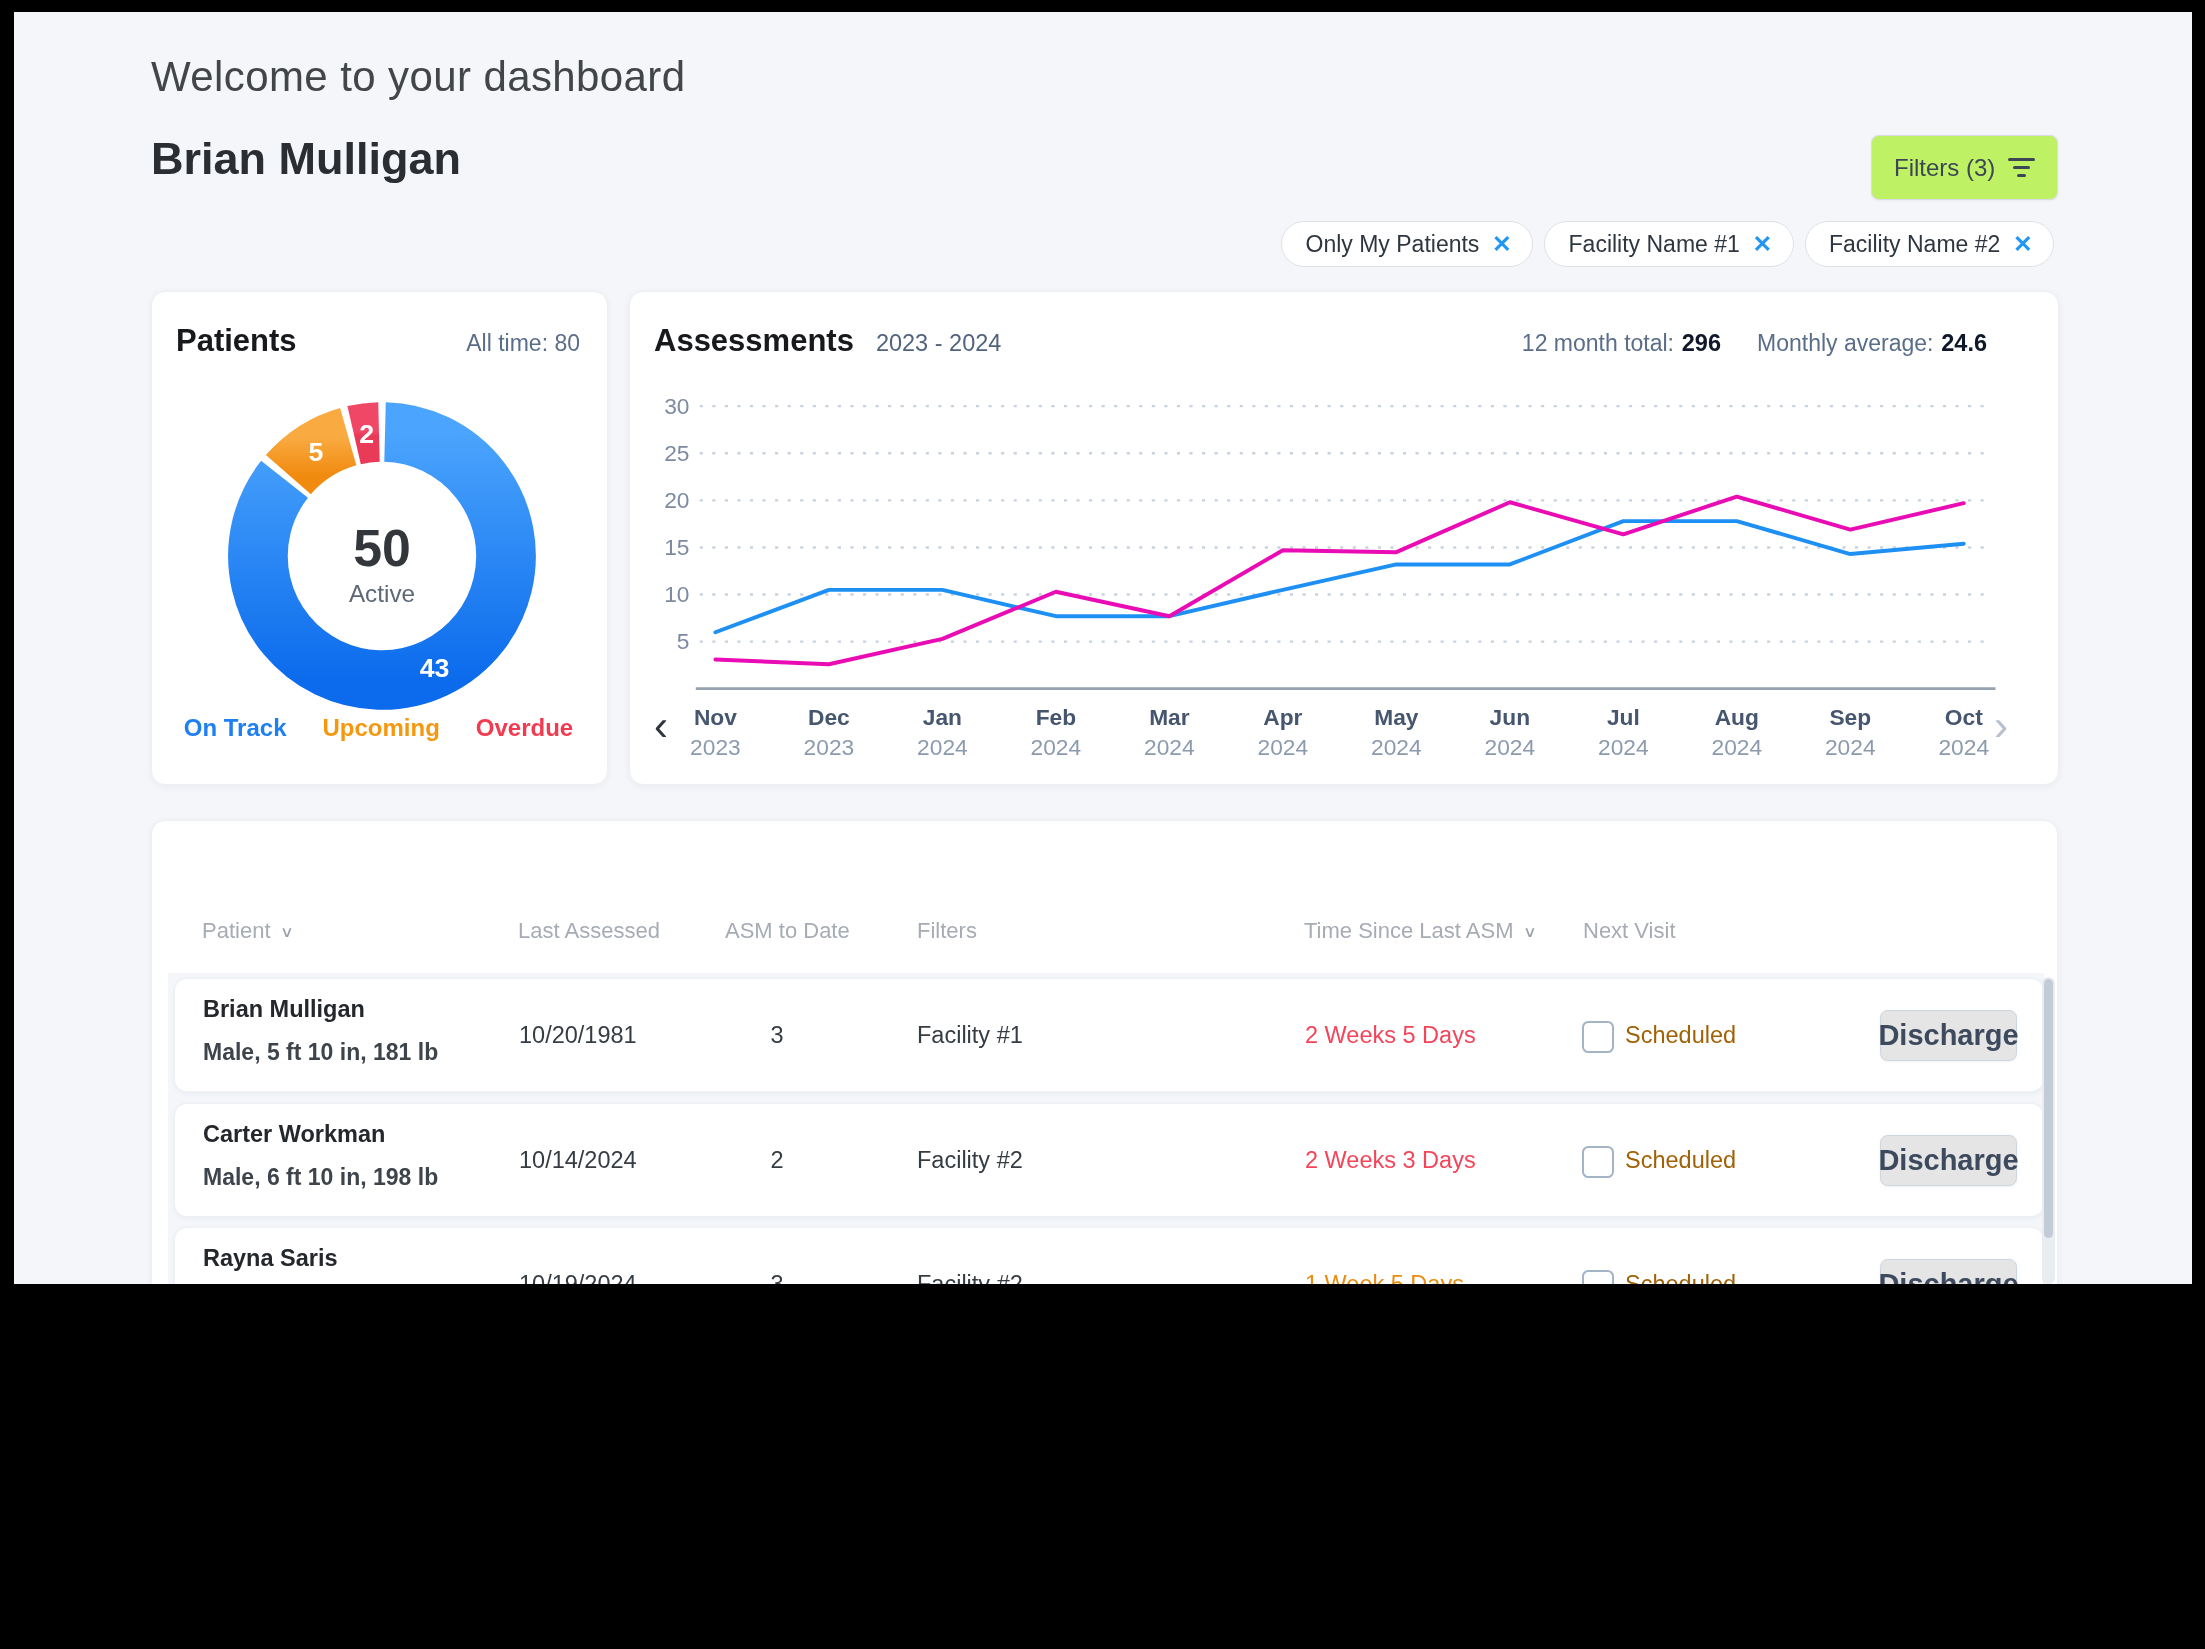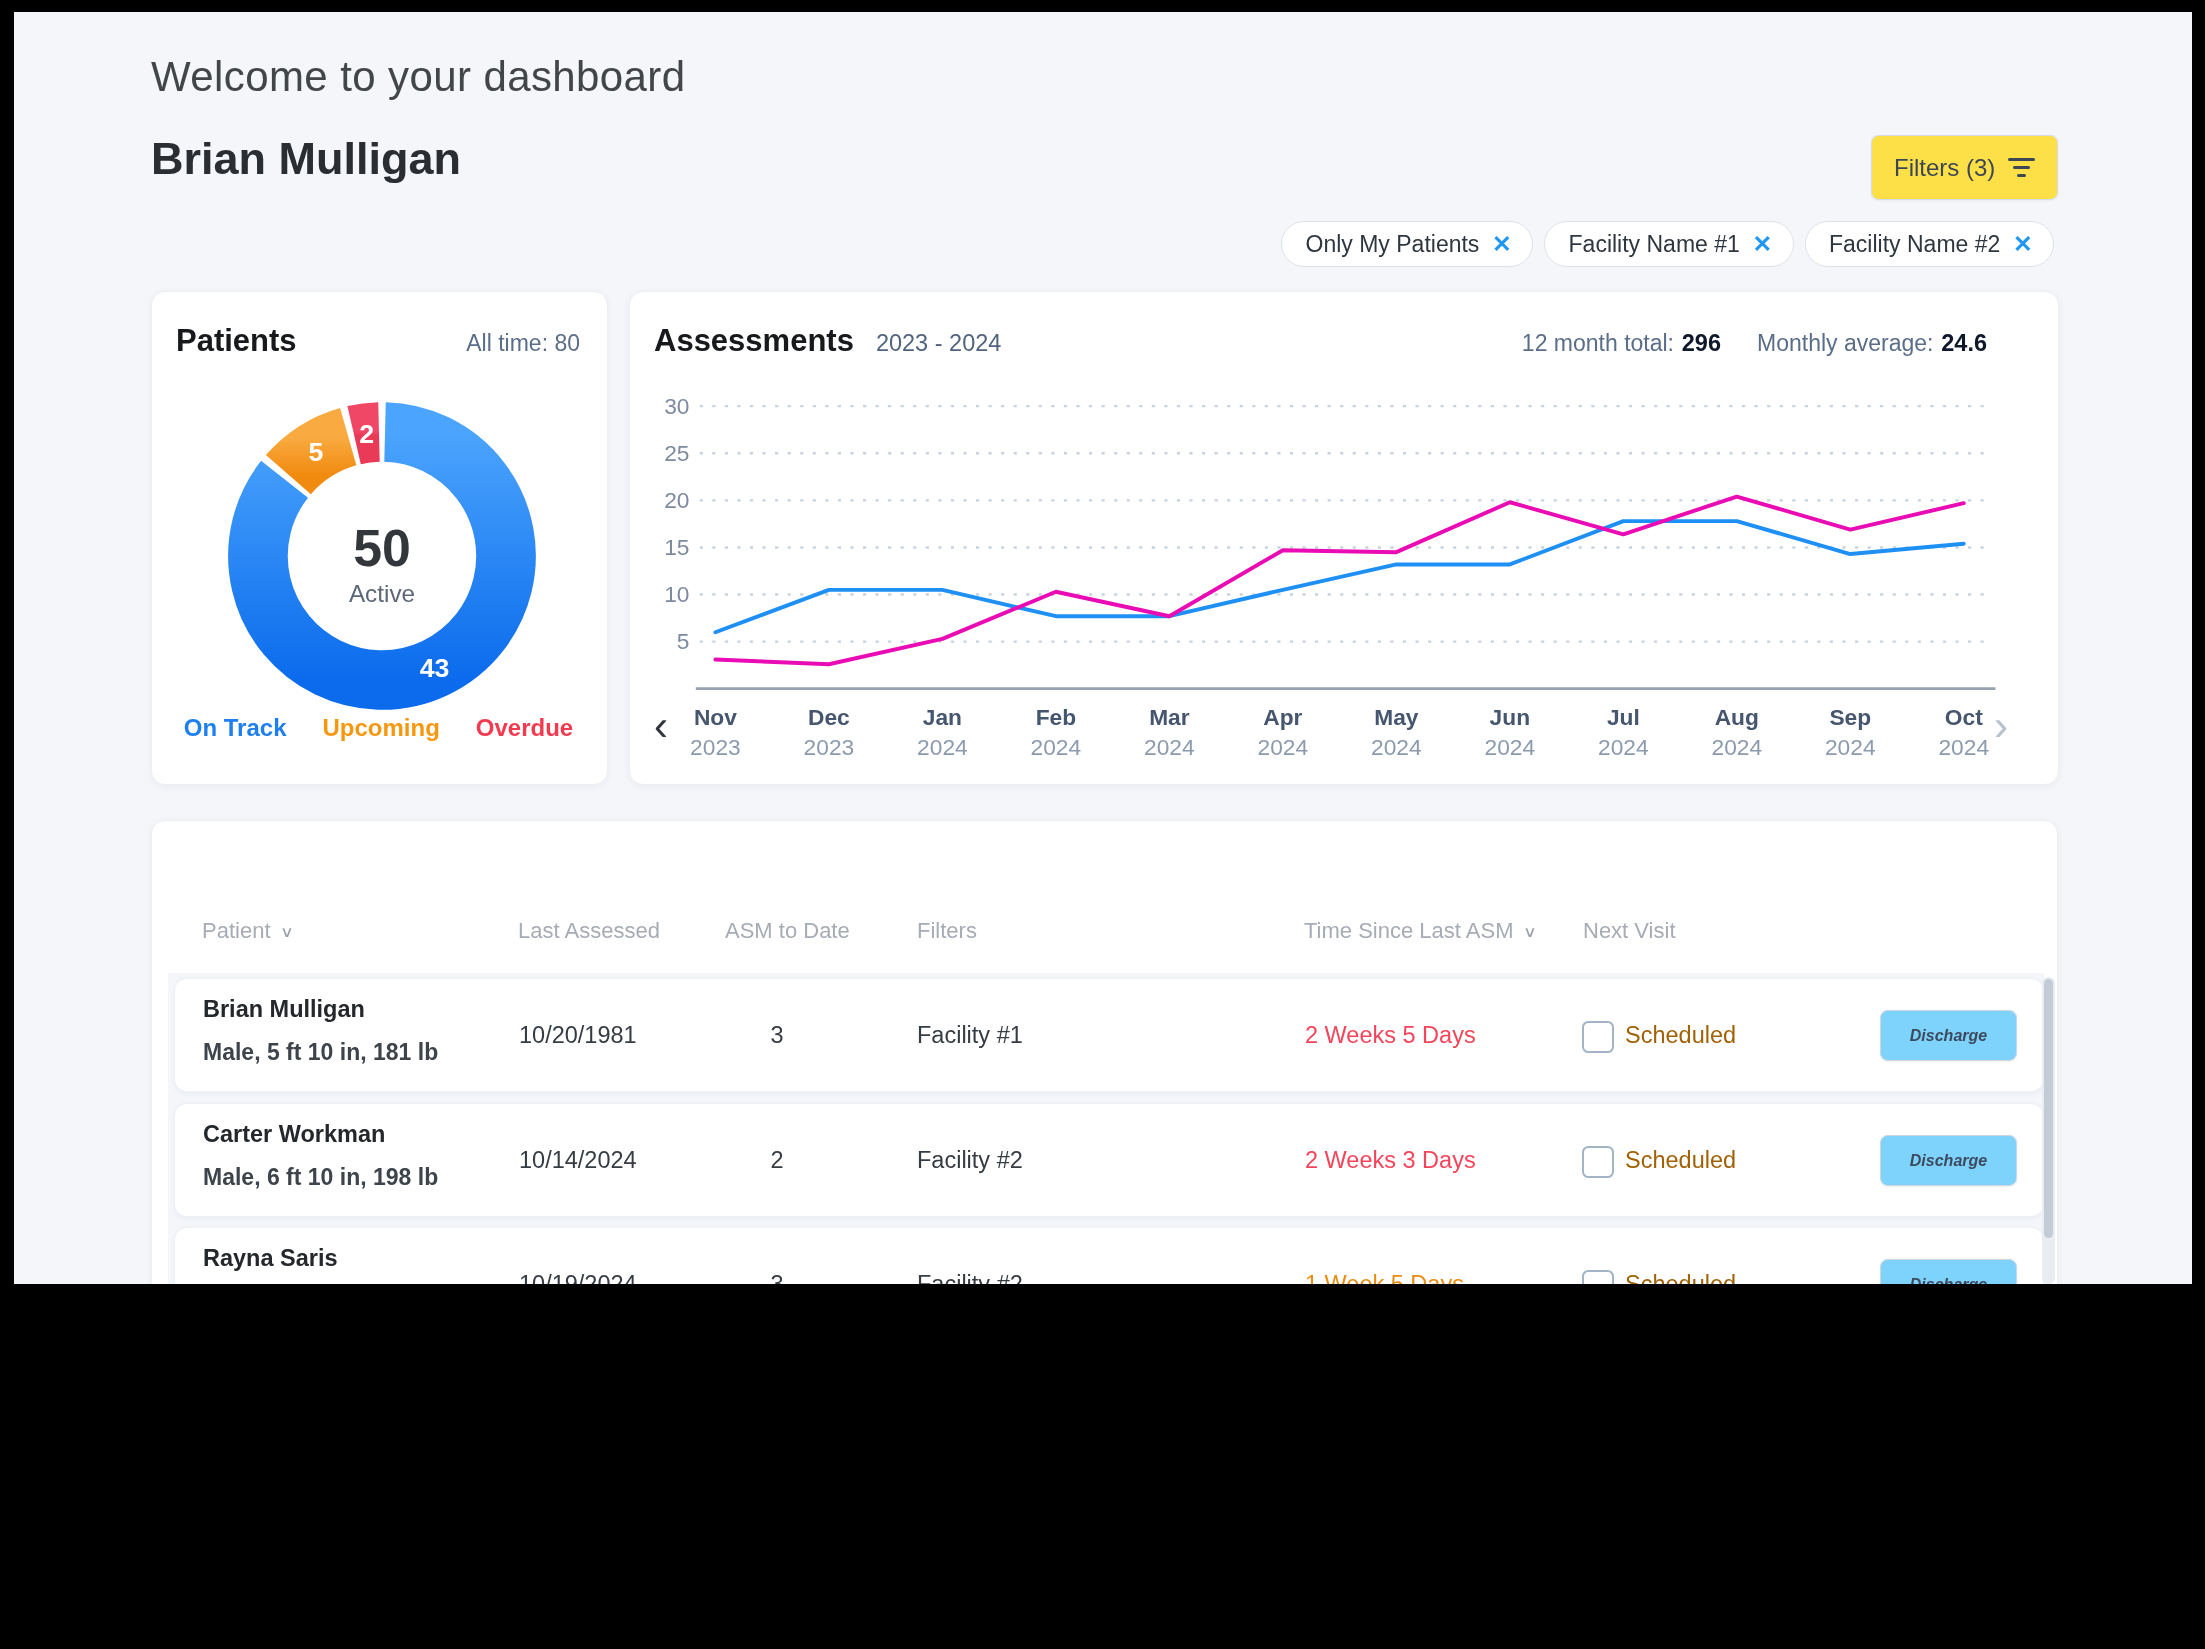--- a/index.html
+++ b/index.html
@@ -7,21 +7,21 @@
     width:2205px;height:1650px;position:relative;background:#000;
     font-family:"Liberation Sans",sans-serif;overflow:hidden;
   }
   .app{position:absolute;left:14px;top:11.8px;width:2178px;height:1272px;background:#f5f6f9;overflow:hidden;}
   .canvas{position:absolute;left:-14px;top:-11.8px;width:2205px;height:1650px;}
   .abs{position:absolute;}
 
   
   .h1{left:151px;top:53px;font-size:42px;font-weight:300;color:#434649;letter-spacing:0.4px;}
   .h2{left:151px;top:133px;font-size:45px;font-weight:700;color:#2a2d31;}
-  .filters-btn{left:1871px;top:135px;width:185px;height:63px;background:#fde047;border:1.6px solid #d8dde5;
+  .filters-btn{left:1871px;top:135px;width:185px;height:63px;background:#bef264;border:1.6px solid #d8dde5;
     border-radius:7.8px;display:flex;align-items:center;justify-content:center;gap:12.6px;cursor:pointer;
     box-shadow:0 0.8px 2.4px rgba(30,50,90,.06);}
   .filters-btn .lbl{font-size:24px;color:#3d4document654;color:#3d4654;font-weight:500;}
   .filter-icon{display:flex;flex-direction:column;align-items:center;gap:4.7px;}
   .filter-icon i{display:block;height:3.1px;background:#3c4654;border-radius:1.6px;}
   .chips{top:221px;right:151px;display:flex;gap:11px;}
   .chip{height:44px;background:#fff;border:1.6px solid #dde2e9;border-radius:23px;display:flex;
     align-items:center;gap:12.6px;padding:0 20.4px 0 23.5px;cursor:pointer;}
   .chip .txt{font-size:23px;color:#2e363f;}
   .chip .x{font-size:23.5px;color:#2196f3;font-weight:700;}
@@ -54,23 +54,23 @@
   .col-h .sort{font-size:19px;color:#9aa0a9;transform:scaleY(.8);}
   .tbody-tint{left:168px;top:973px;width:1876px;height:311px;background:#f4f6fa;}
   .trow{position:absolute;left:174px;width:1868px;height:112px;background:#fff;border:0.8px solid #edf0f5;
     border-radius:12.6px;box-shadow:0 1.6px 4.7px rgba(30,50,90,.05);}
   .trow .name{position:absolute;left:28px;top:17.3px;font-size:23.5px;font-weight:700;color:#24272b;}
   .trow .details{position:absolute;left:28px;top:60px;font-size:23px;color:#3e444b;font-weight:bold;}
   .trow .cell{position:absolute;top:0;height:112px;display:flex;align-items:center;font-size:23.5px;color:#363c43;}
   .trow .checkbox{position:absolute;left:1407px;top:42px;width:28px;height:28px;border:2.4px solid #a3b4c7;
     border-radius:6.3px;background:#fff;cursor:pointer;}
   .trow .sched{left:1450px;color:#a16207;}
-  .trow .discharge{position:absolute;left:1705px;top:31px;width:135px;height:49px;background:#7dd3fc;
+  .trow .discharge{position:absolute;left:1705px;top:31px;width:135px;height:49px;background:#e5e5e5;
     border:1.6px solid #cfd6df;border-radius:7.8px;display:flex;align-items:center;justify-content:center;
-    font-size:16px;font-weight:700;color:#3d4a5e;cursor:pointer;box-shadow:0 0.8px 2.4px rgba(30,50,90,.07);font-style:italic;}
+    font-size:29px;font-weight:700;color:#3d4a5e;cursor:pointer;box-shadow:0 0.8px 2.4px rgba(30,50,90,.07);}
   .sb-track{left:2042px;top:977px;width:12.6px;height:307px;background:#e9edf2;border-radius:6.3px;}
   .sb-thumb{left:2044px;top:979px;width:9.4px;height:259px;background:#c3ccd6;border-radius:4.7px;cursor:pointer;}
 </style>
 </head>
 <body>
 
 <div class="app">
   <div class="canvas">
 
     <div class="abs h1">Welcome to your dashboard</div>

